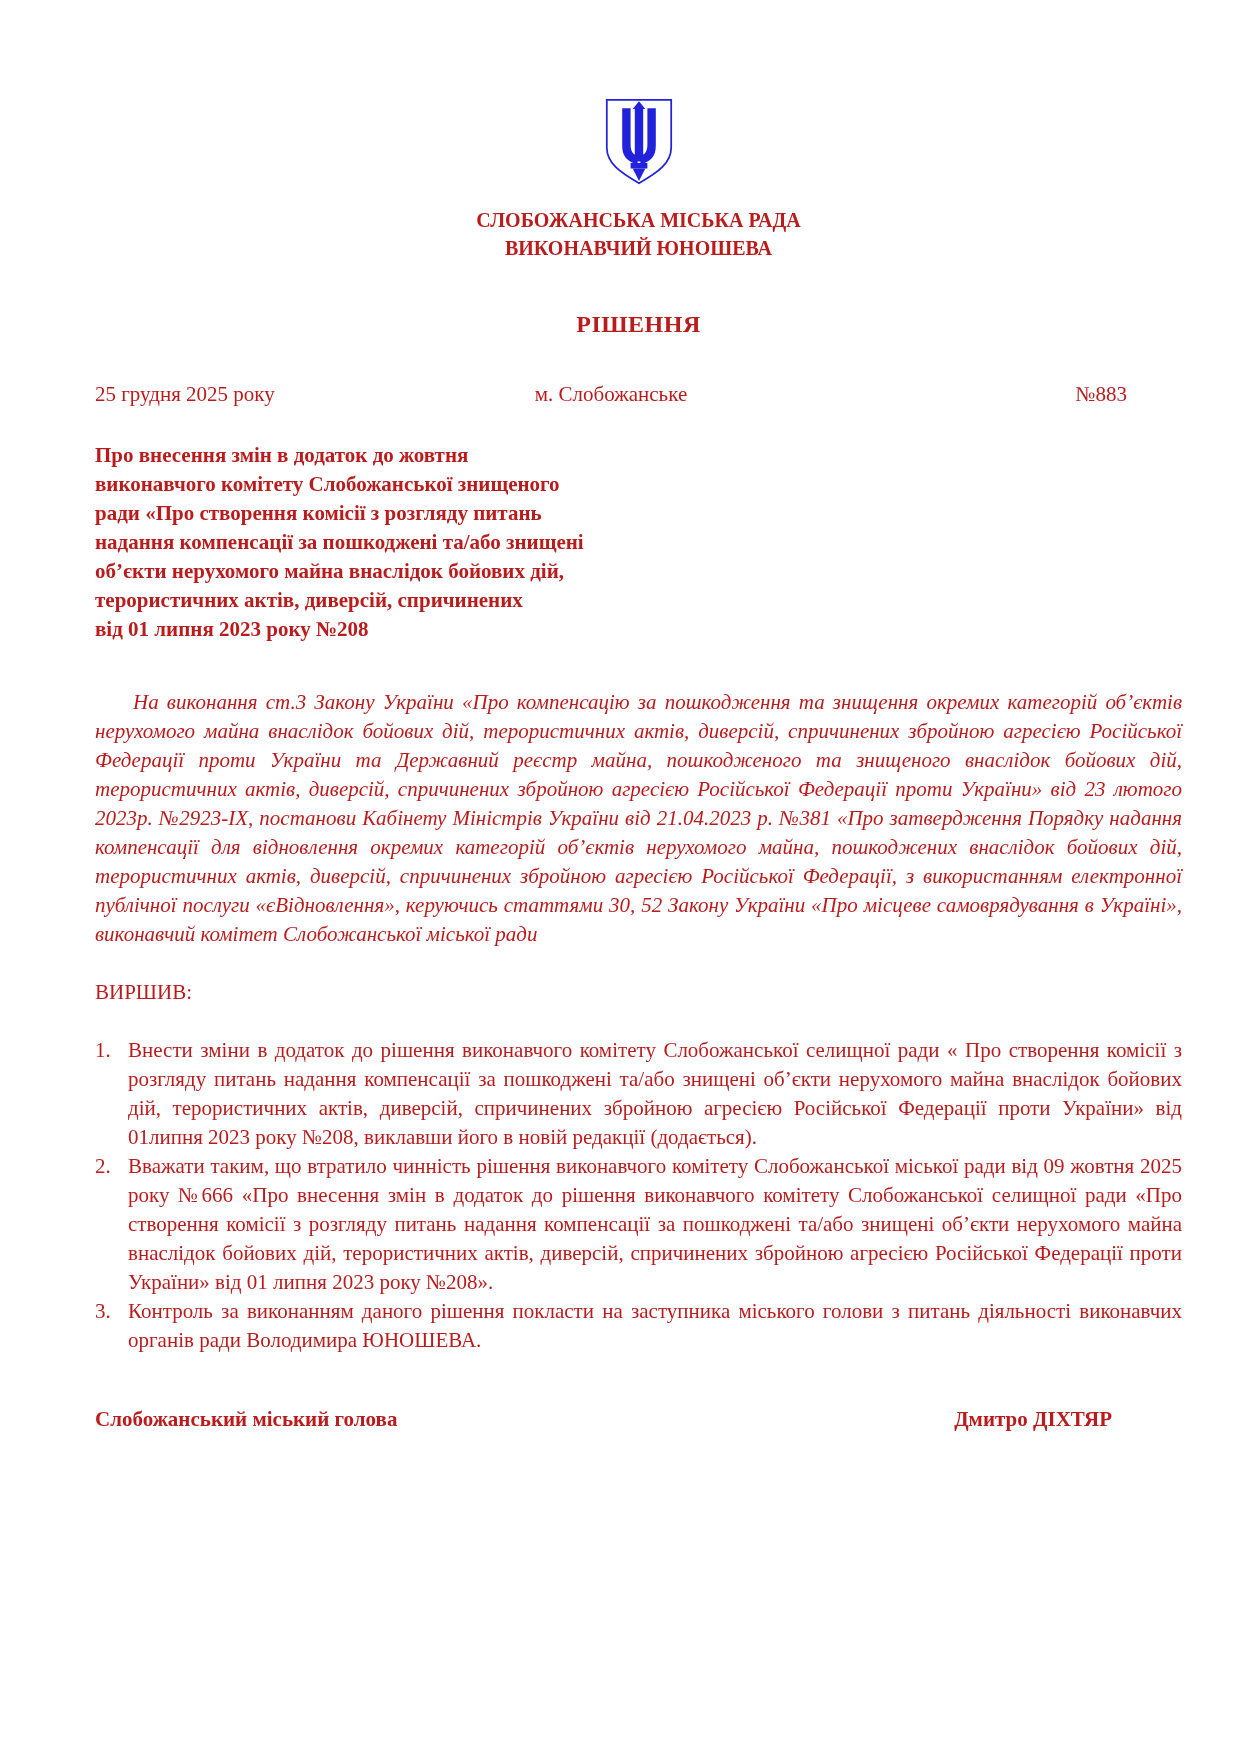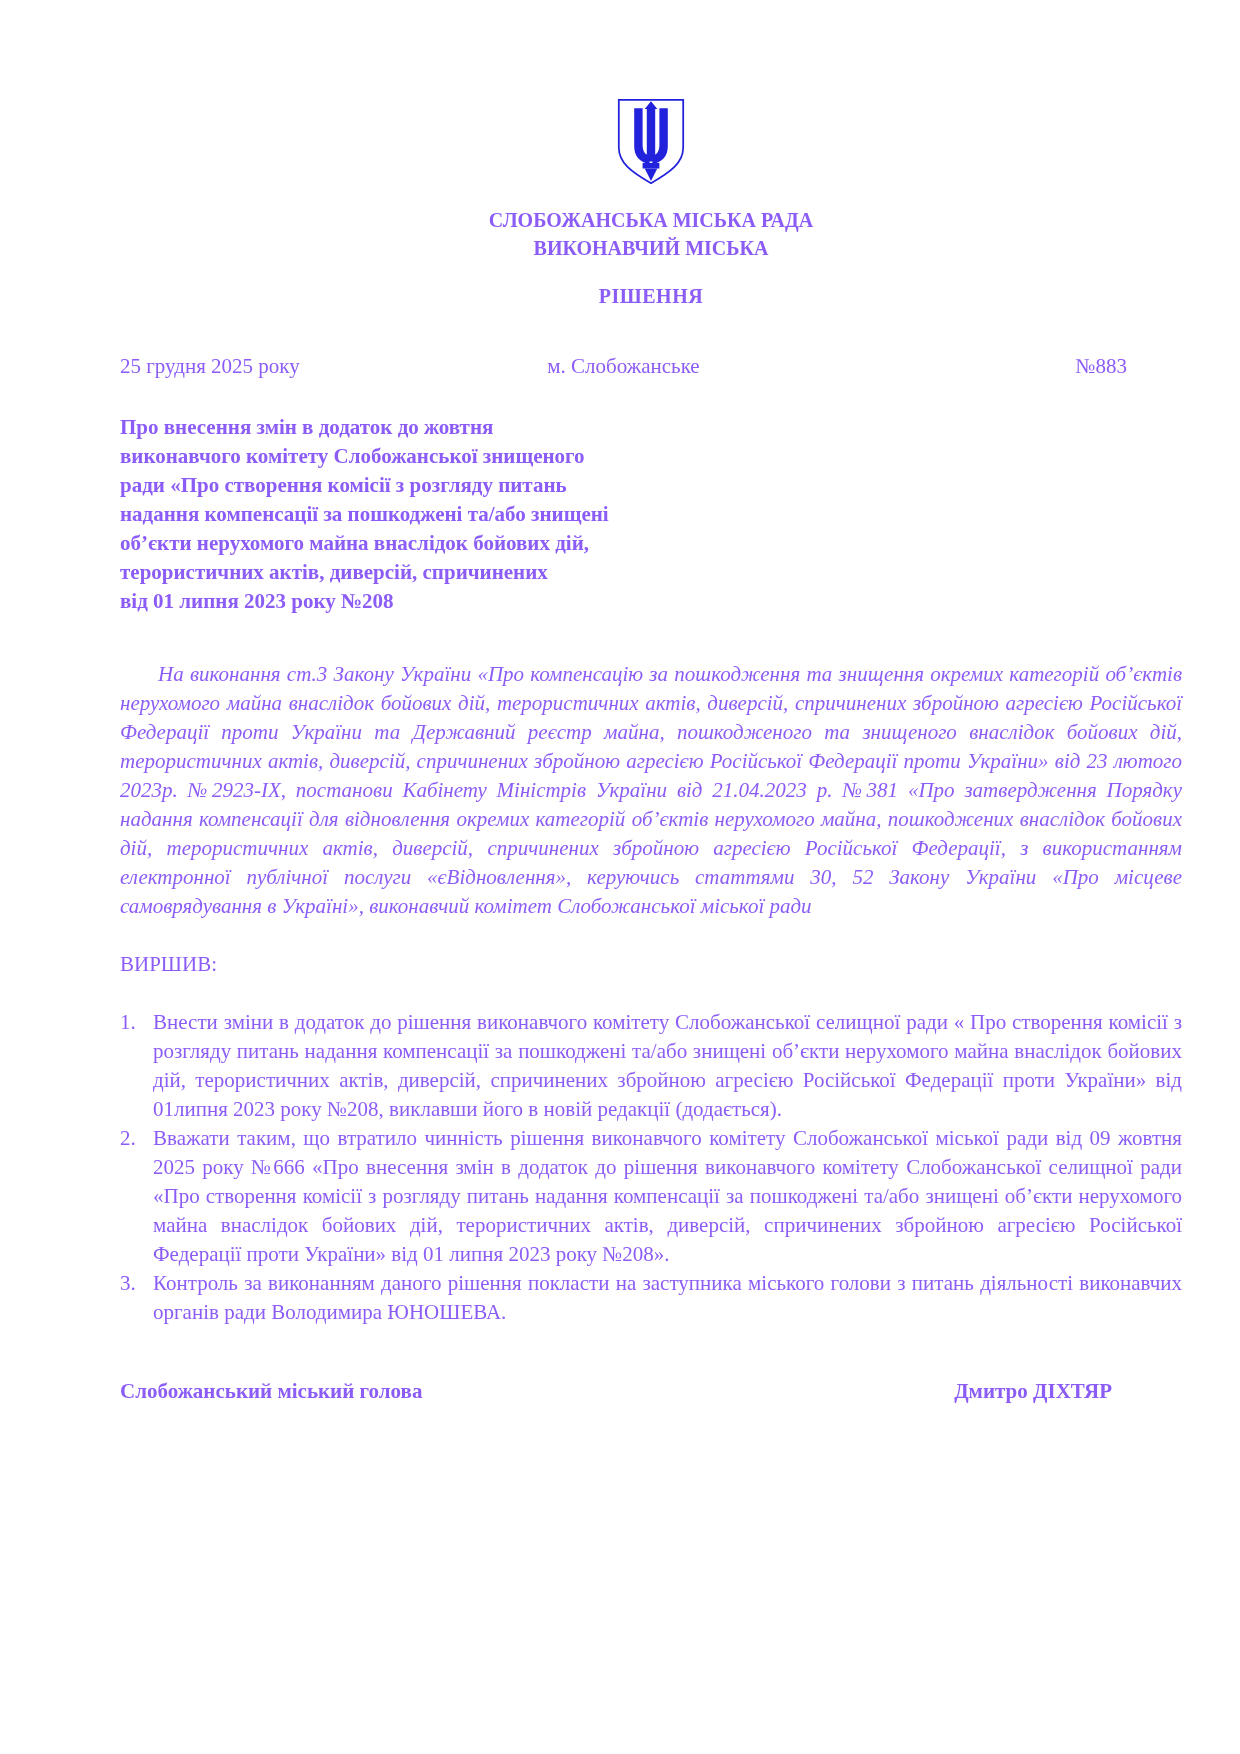--- a/index.html
+++ b/index.html
@@ -1,31 +1,31 @@
 <!DOCTYPE html>
 <html><head>
 <meta charset="utf-8">
 <style>
   html,body{margin:0;padding:0;background:#ffffff;}
   .page{
     position:relative;
     width:1240px;
     height:1754px;
     box-sizing:border-box;
-    padding:96px 58px 0 120px;
+    padding:96px 58px 0 95px;
     background:#ffffff;
-    color:#8b5cf6;
+    color:#b91c1c;
     font-family:"Liberation Serif","DejaVu Serif",serif;
     font-size:21px;
     line-height:29px;
   }
   .doc-header{text-align:center;}
   .emblem{display:block;margin:0 auto 14px;width:70px;height:96px;}
   .org{font-weight:bold;font-size:20px;line-height:28px;}
-  .doc-type{font-weight:bold;font-size:20px;line-height:28px;margin-top:20px;letter-spacing:.5px;}
+  .doc-type{font-weight:bold;font-size:24px;line-height:28px;margin-top:48px;letter-spacing:.5px;}
   .meta-row{display:flex;align-items:baseline;margin-top:42px;justify-content:flex-end;}
   .meta-row > span{flex:1 1 0;}
   .meta-date{text-align:left;}
   .meta-place{text-align:center;}
   .meta-number{text-align:right;padding-right:55px;box-sizing:border-box;}
   .subject{margin-top:32px;font-weight:bold;}
   .subject .line{display:block;white-space:nowrap;}
   .body-par{margin:44px 0 0;text-align:justify;text-indent:38px;font-style:italic;}
   .resolved{margin:29px 0 0;}
   .items{margin:29px 0 0;}
@@ -48,21 +48,21 @@
           <path d="M26,16 h12 v52 c0,10 4,14 10,16 v12 c-15,-3 -22,-12 -22,-26 z"></path>
           <path d="M74,16 h-12 v52 c0,-0 0,0 0,0 c0,10 -4,14 -10,16 v12 c15,-3 22,-12 22,-26 z"></path>
           <path d="M44,16 h12 v76 h-12 z"></path>
           <path d="M50,6 l9,11 h-18 z"></path>
           <path d="M38,94 h24 v8 h-24 z"></path>
           <path d="M50,120 l-9,-18 h18 z"></path>
         </g>
       </svg>
     </div>
     <div class="org">СЛОБОЖАНСЬКА МІСЬКА РАДА</div>
-    <div class="org">ВИКОНАВЧИЙ МІСЬКА</div>
+    <div class="org">ВИКОНАВЧИЙ ЮНОШЕВА</div>
     <div class="doc-type">РІШЕННЯ</div>
   </header>
 
   <div class="meta-row">
     <span class="meta-date">25 грудня 2025 року</span>
     <span class="meta-place">м. Слобожанське</span>
     <span class="meta-number">№883</span>
   </div>
 
   <div class="subject">

